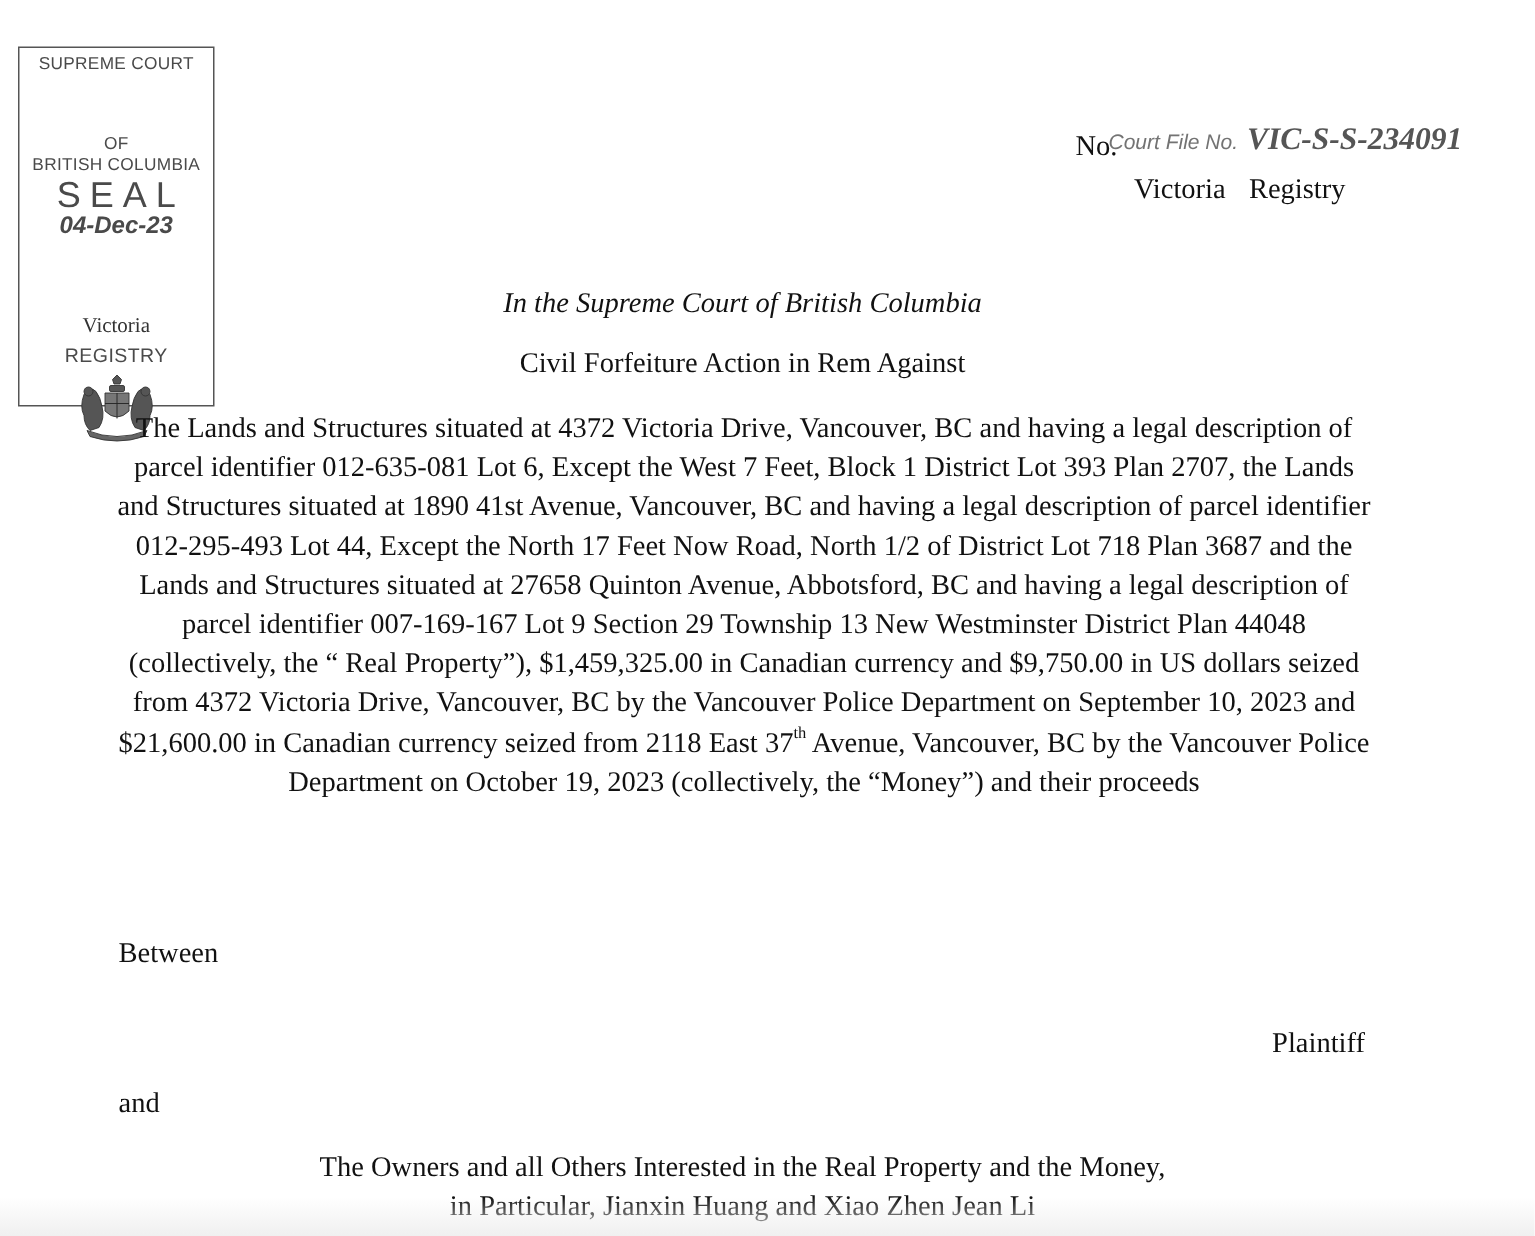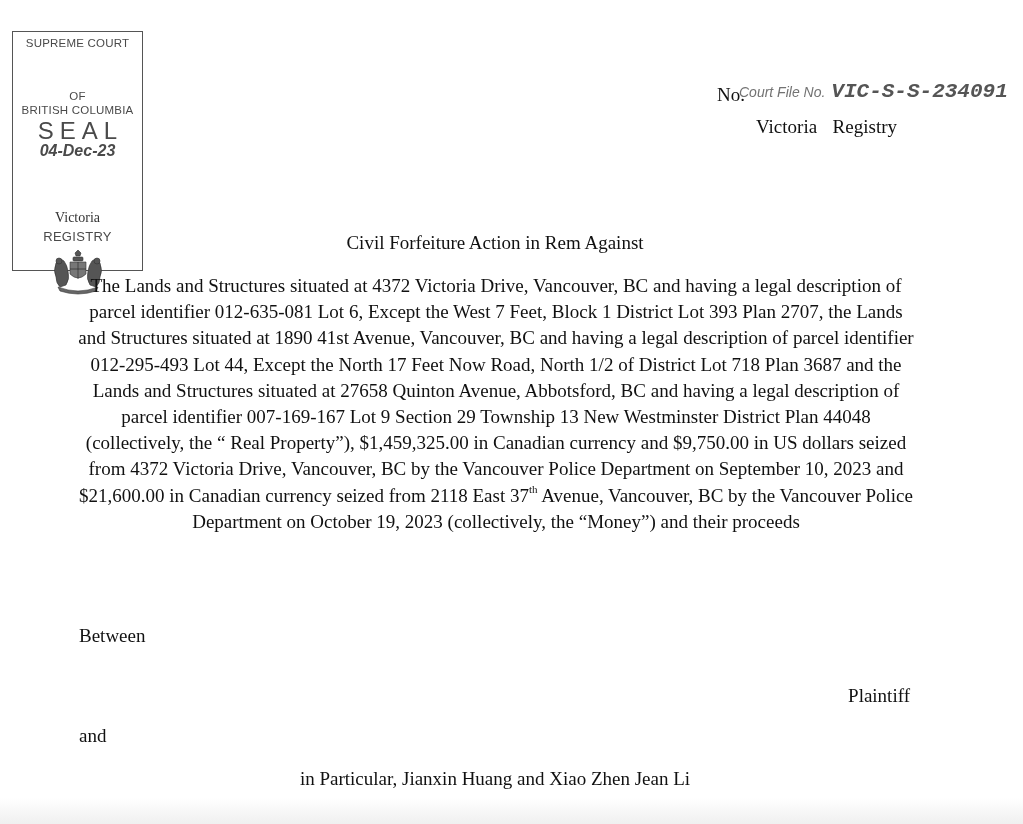--- a/index.html
+++ b/index.html
@@ -32,21 +32,21 @@
   
   .fileno {
     position: absolute; left: 717px; top: 84px; white-space: nowrap;
   }
   .fileno .no-label { font-size: 19px; color: #111; }
   .fileno .cf-label {
     font-family: "Liberation Sans", sans-serif; font-style: italic;
     font-size: 14px; color: #737373; margin-left: -6px; position: relative; top: -4px;
   }
   .fileno .cf-num {
-    font-family: Liberation Mono, monospace; font-style: italic; font-weight: bold;
+    font-family: Liberation Serif, serif; font-style: italic; font-weight: bold;
     font-size: 21px; color: #555; margin-left: 6px; position: relative; top: -4px;
   }
   .registry { position: absolute; left: 756px; top: 116px; font-size: 19px; word-spacing: 3px; }
 
   .center-line { position: absolute; left: 0; width: 990px; text-align: center; font-size: 19px; }
   .court-title { top: 192px; font-style: italic; }
   .action-title { top: 232px; }
 
   .style-of-cause {
     position: absolute; left: 78px; width: 836px; top: 273px;
@@ -91,25 +91,27 @@
         <path d="M10 38 q20 8 40 0 l-2 4 q-18 6 -36 0 z" fill="#666"></path>
       </g>
     </svg>
   </div>
 
   <div class="fileno">
     <span class="no-label">No.</span><span class="cf-label">Court File No.</span><span class="cf-num">VIC-S-S-234091</span>
   </div>
   <div class="registry" style="white-space:pre;">Victoria  Registry</div>
 
+  <div class="center-line court-title">In the Supreme Court of British Columbia</div>
   <div class="center-line action-title">Civil Forfeiture Action in Rem Against</div>
 
   <div class="style-of-cause"><span>The Lands and Structures situated at 4372 Victoria Drive, Vancouver, BC and having a legal description of parcel identifier 012-635-081 Lot 6, Except the West 7 Feet, Block 1 District Lot 393 Plan 2707, the Lands and Structures situated at 1890 41st Avenue, Vancouver, BC and having a legal description of parcel identifier 012-295-493 Lot 44, Except the North 17 Feet Now Road, North 1/2 of District Lot 718 Plan 3687 and the Lands and Structures situated at 27658 Quinton Avenue, Abbotsford, BC and having a legal description of parcel identifier 007-169-167 Lot 9 Section 29 Township 13 New Westminster District Plan 44048 (collectively, the “ Real Property”),  $1,459,325.00 in Canadian currency and $9,750.00 in US dollars seized from 4372 Victoria Drive, Vancouver, BC by the Vancouver Police Department on September 10, 2023 and $21,600.00 in Canadian currency seized from 2118 East 37</span><sup>th</sup><span> Avenue, Vancouver, BC by the Vancouver Police Department on October 19, 2023 (collectively, the “Money”) and their proceeds</span></div>
 
   <div class="left-word between">Between</div>
   <div class="role-right">Plaintiff</div>
   <div class="left-word and-word">and</div>
   <div class="party-center defendants">
+    <div>The Owners and all Others Interested in the Real Property and the Money,</div>
     <div>in Particular, Jianxin Huang and Xiao Zhen Jean Li</div>
   </div>
 
   <div class="bottom-fade"></div>
 </div>
 
 </body></html>

